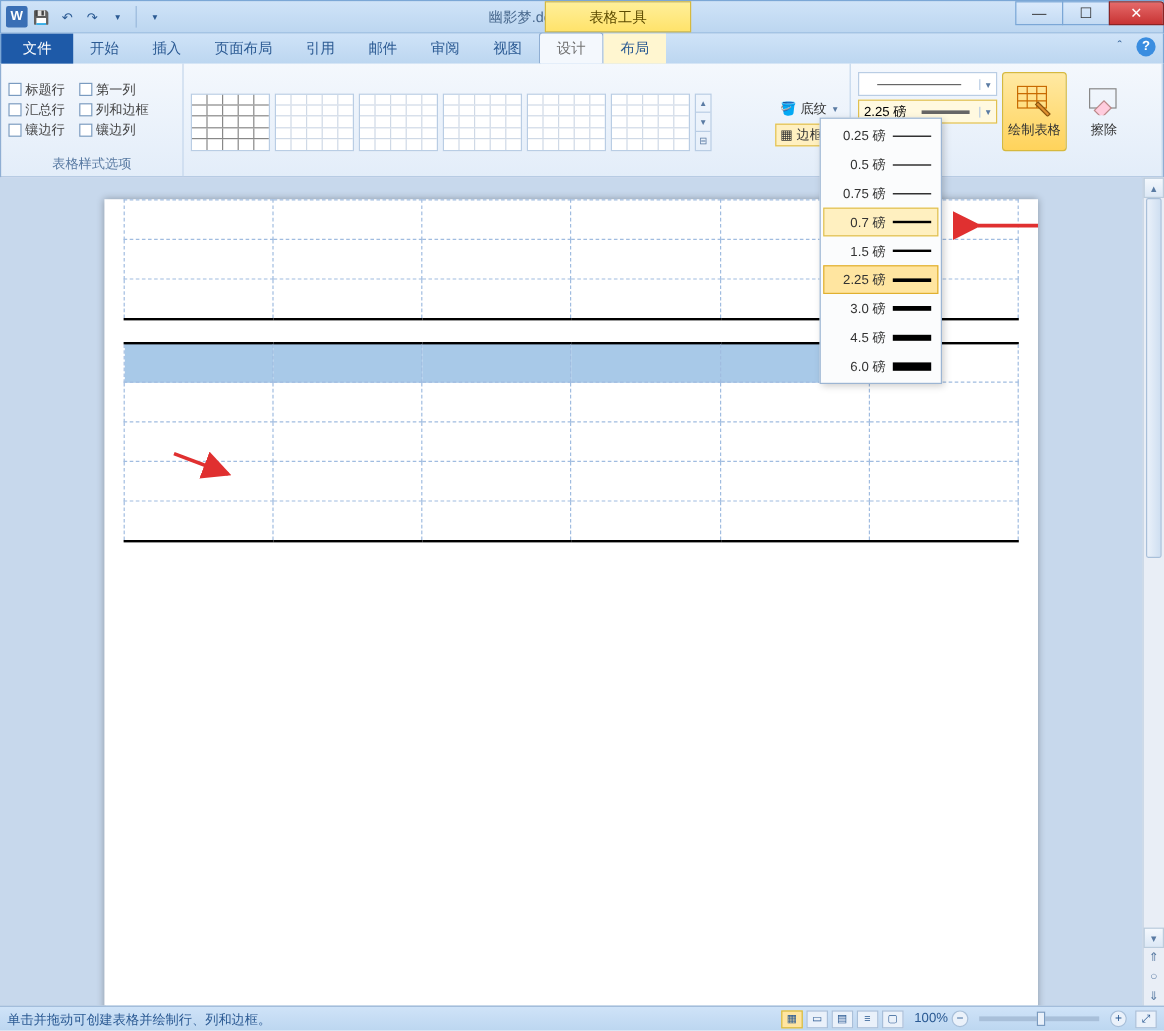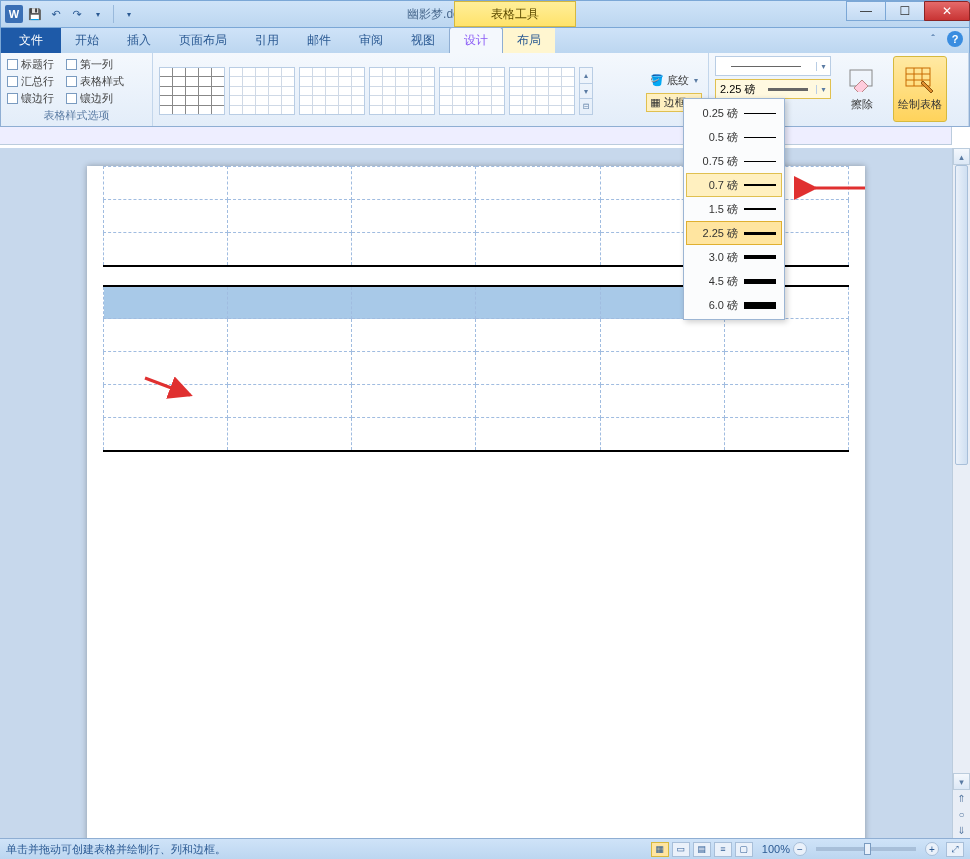--- a/index.html
+++ b/index.html
@@ -13,28 +13,28 @@
 .titletext { position: absolute; left: 50%; transform: translateX(-50%); font-size: 12px; color: #4a6a8f; white-space: nowrap; }
 .contextual-tab-hdr { position: absolute; left: 453px; width:122px; height:100%; background: linear-gradient(#ffef9a,#ffe36b); display:flex; align-items:center; justify-content:center; font-size:12px; color:#5c4b00; border:1px solid #d6b93e;}
 .win-controls { position:absolute; right:0; top:0; display:flex; }
 .win-btn { width: 40px; height: 20px; display:flex; align-items:center; justify-content:center; font-size:12px; color:#333; border:1px solid #7ba7d6; background: linear-gradient(#dbeafc,#c4dbf3); margin:0 -1px 0 0; }
 .win-btn.close { background: linear-gradient(#e56a6a,#c83434); color:#fff; width:46px; border-radius:0 3px 0 0; border-color:#8a2424;}
 .win-btn.mid { background: linear-gradient(#dbeafc,#c4dbf3); }
 
 .ribbon-tabs { height: 25px; background: linear-gradient(#cfe3f8,#bcd6f0); display:flex; align-items:flex-end; padding-left:0; border-left:1px solid #7ba7d6; border-right:1px solid #7ba7d6; position:relative;}
 .tab { padding: 4px 14px; font-size: 12px; color:#2b5a93; cursor:default; }
 .tab.file { background:#1e5aa8; color:#fff; padding:4px 18px; }
-.tab.active { background:#f4f8fd; border:1px solid #8faed3; border-bottom:none; border-radius:3px 3px 0 0; color:#8b5cf6;}
+.tab.active { background:#f4f8fd; border:1px solid #8faed3; border-bottom:none; border-radius:3px 3px 0 0; color:#737373;}
 .tab.ctx { background:#fff6d0; }
 .tab.ctx.active { background:#f4f8fd; }
 .ribbon-tabs .help-area { position:absolute; right:6px; top:3px; display:flex; gap:6px; align-items:center; }
 .help-area span { width:16px; height:16px; display:flex; align-items:center; justify-content:center; font-size:11px; color:#2b5a93;}
 .help-area .q { background:#3a8de0; color:#fff; border-radius:50%; font-weight:bold;}
 
-.ribbon { height: 74px; background: linear-gradient(#f4f8fd,#e3edf9); border:1px solid #8faed3; display:flex; border-top:none; }
+.ribbon { height: 95px; background: linear-gradient(#f4f8fd,#e3edf9); border:1px solid #8faed3; display:flex; border-top:none; }
 .rgroup { border-right:1px solid #c3d6eb; display:flex; flex-direction:column; padding:3px 6px 0; }
 .rgroup-body { flex:1; display:flex; align-items:center; gap:4px; }
 .rgroup-label { text-align:center; font-size:11px; color:#5a7ba3; padding:2px 0 3px; }
 .tso-col { display:flex; flex-direction:column; gap:2px; }
 .tso-row { display:flex; gap:12px; }
 .chk { display:flex; align-items:center; gap:3px; font-size:11px; color:#444; }
 .chk-box { width:11px; height:11px; border:1px solid #7a9bc0; background:#fff; }
 
 .style-gallery { display:flex; gap:4px; align-items:center;}
 .style-thumb { width:66px; height:48px; border:1px solid #b9cde4; background:#fff; display:flex; flex-direction:column; }
@@ -166,21 +166,21 @@
               <span>镶边行</span>
             </label>
         </div>
         <div class="tso-col">
           <label class="chk">
               <span class="chk-box"></span>
               <span>第一列</span>
             </label>
           <label class="chk">
               <span class="chk-box"></span>
-              <span>表格样式</span>
+              <span>列和边框</span>
             </label>
           <label class="chk">
               <span class="chk-box"></span>
               <span>镶边列</span>
             </label>
         </div>
       </div>
     </div>
     <div class="rgroup-label">表格样式选项</div>
   </div>
@@ -446,42 +446,42 @@
               <div class="hr-thin" style="height:3px;width:40px;"></div>
             </div>
             <div class="dd">▾</div>
           </div>
         <div class="pen-row" style="width:30px;">
             <div class="sample" style="justify-content:flex-start;padding-left:3px;">
               <span style="font-size:12px;">✒</span>
             </div>
             <div class="dd">▾</div>
           </div>
-      </div>
-      <div class="big-btn">
-        <div class="ico">
-            <svg width="28" height="24">
-              <rect x="2" y="2" width="22" height="16" fill="none" stroke="#888"></rect>
-              <path d="M6 20 L14 12 L20 18 L12 26 Z" fill="#fcd" stroke="#b88"></path>
-            </svg>
-          </div>
-        <span>擦除</span>
       </div>
       <div class="big-btn active">
         <div class="ico">
             <svg width="30" height="26">
               <rect x="1" y="1" width="24" height="18" fill="none" stroke="#c86a00" stroke-width="1"></rect>
               <line x1="1" y1="7" x2="25" y2="7" stroke="#c86a00"></line>
               <line x1="1" y1="13" x2="25" y2="13" stroke="#c86a00"></line>
               <line x1="9" y1="1" x2="9" y2="19" stroke="#c86a00"></line>
               <line x1="17" y1="1" x2="17" y2="19" stroke="#c86a00"></line>
               <path d="M18 14 L28 24 L26 26 L16 16 Z" fill="#e09030" stroke="#8a5510"></path>
             </svg>
           </div>
         <span>绘制表格</span>
+      </div>
+      <div class="big-btn">
+        <div class="ico">
+            <svg width="28" height="24">
+              <rect x="2" y="2" width="22" height="16" fill="none" stroke="#888"></rect>
+              <path d="M6 20 L14 12 L20 18 L12 26 Z" fill="#fcd" stroke="#b88"></path>
+            </svg>
+          </div>
+        <span>擦除</span>
       </div>
     </div>
     <div class="rgroup-label">&nbsp;</div>
   </div>
 </div>
 
 <div class="weight-dropdown" id="wdd">
     <div class="wopt">
       <span class="wlbl">0.25 磅</span>
       <div class="wline" style="height: 1px;"></div>

